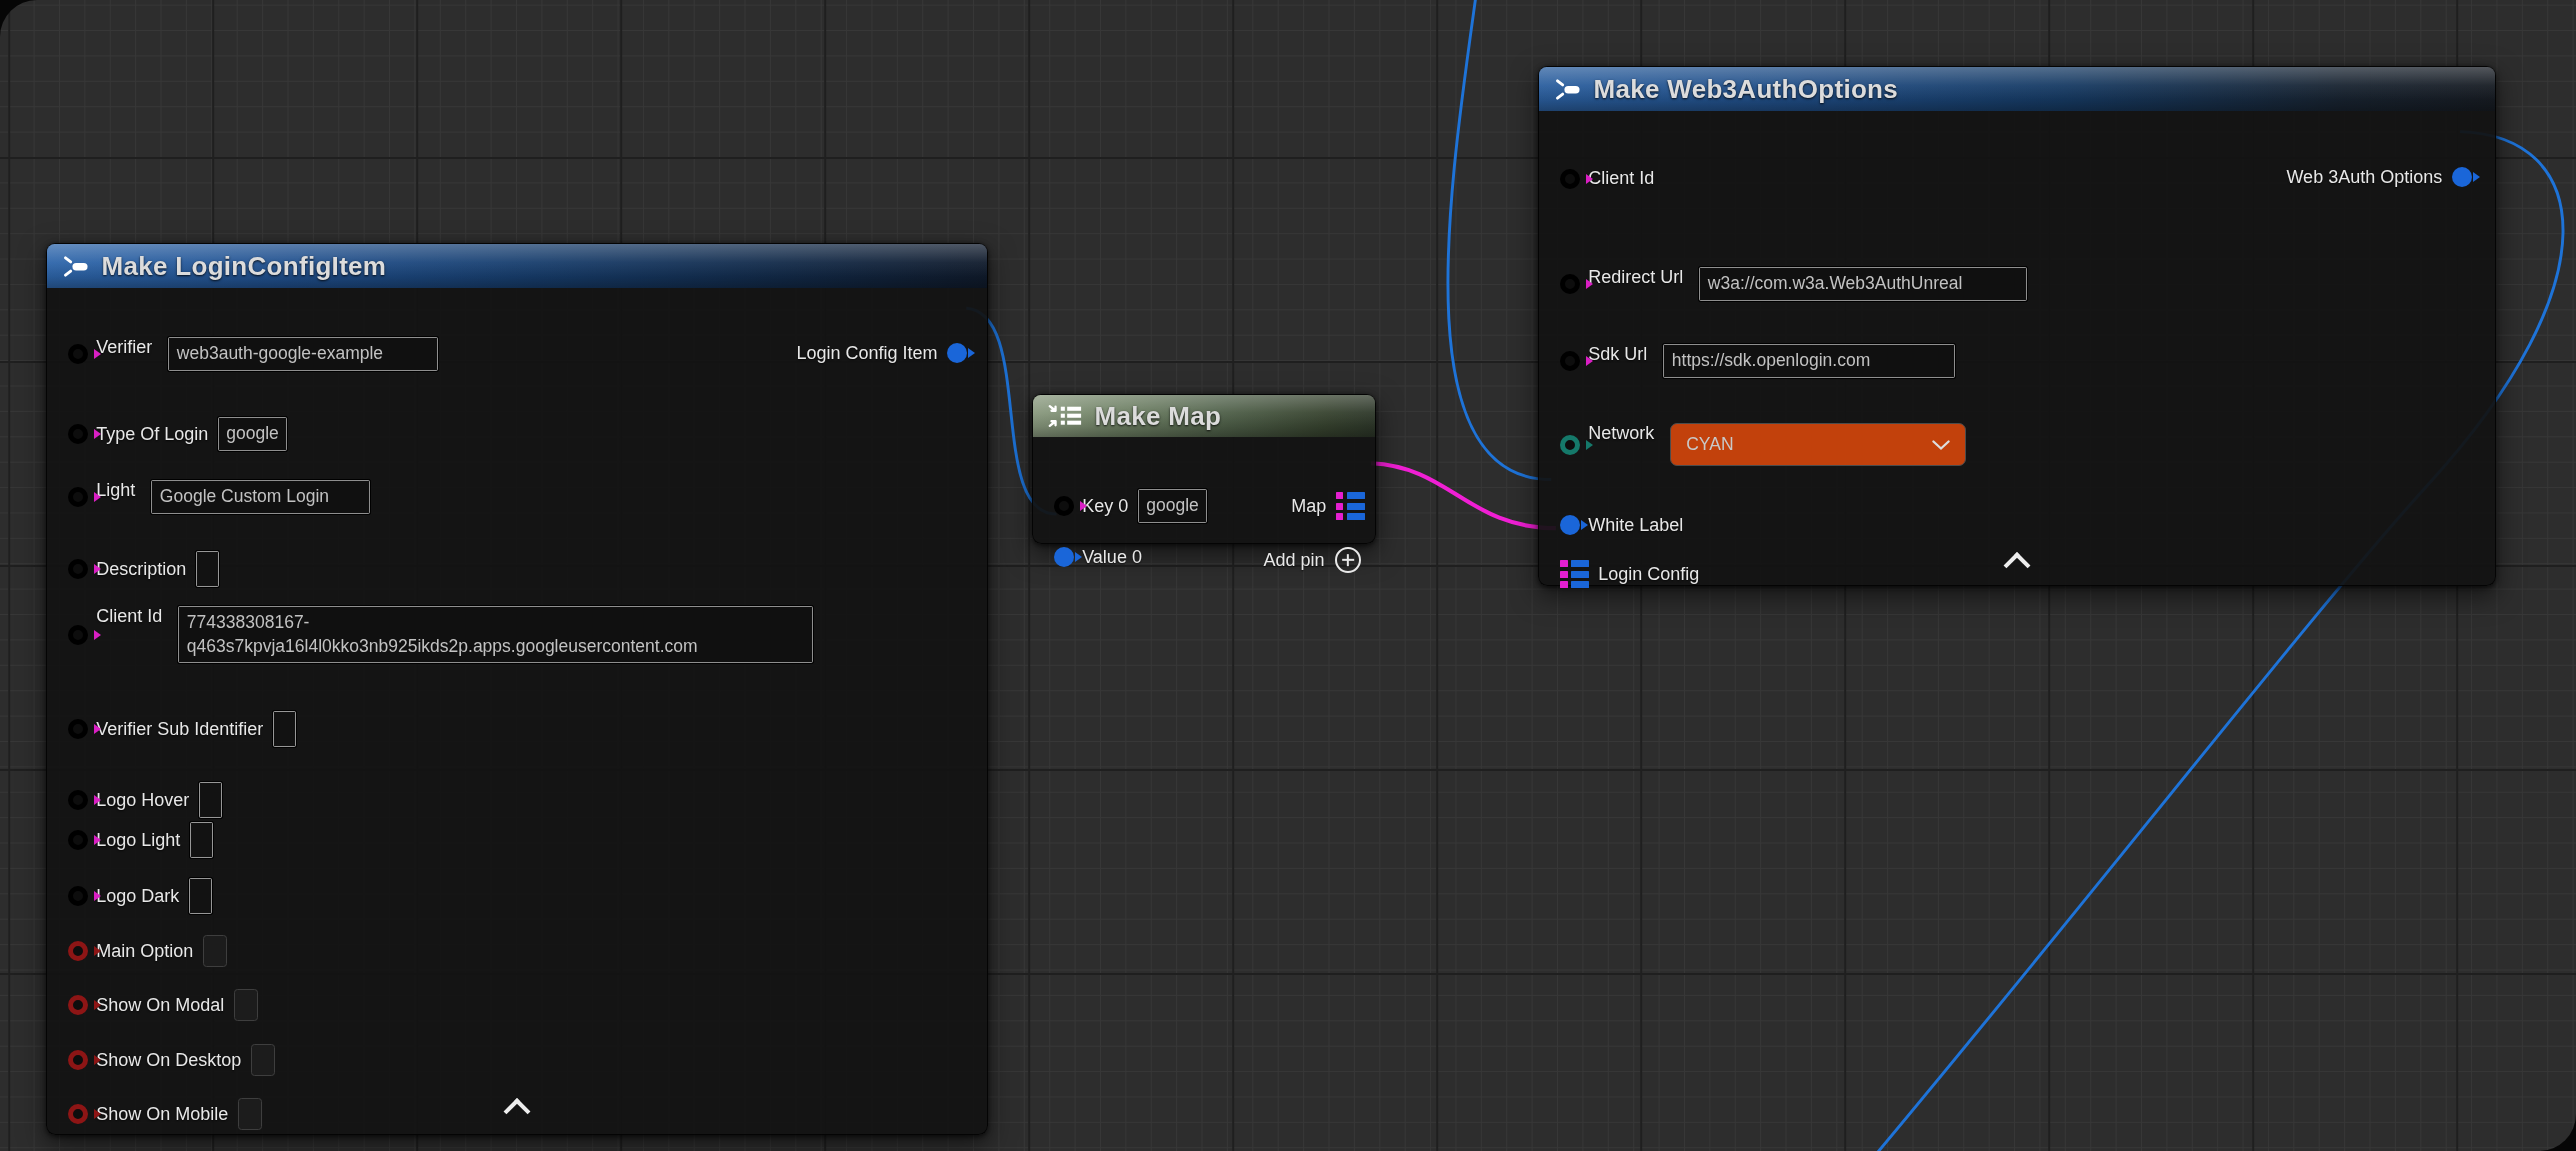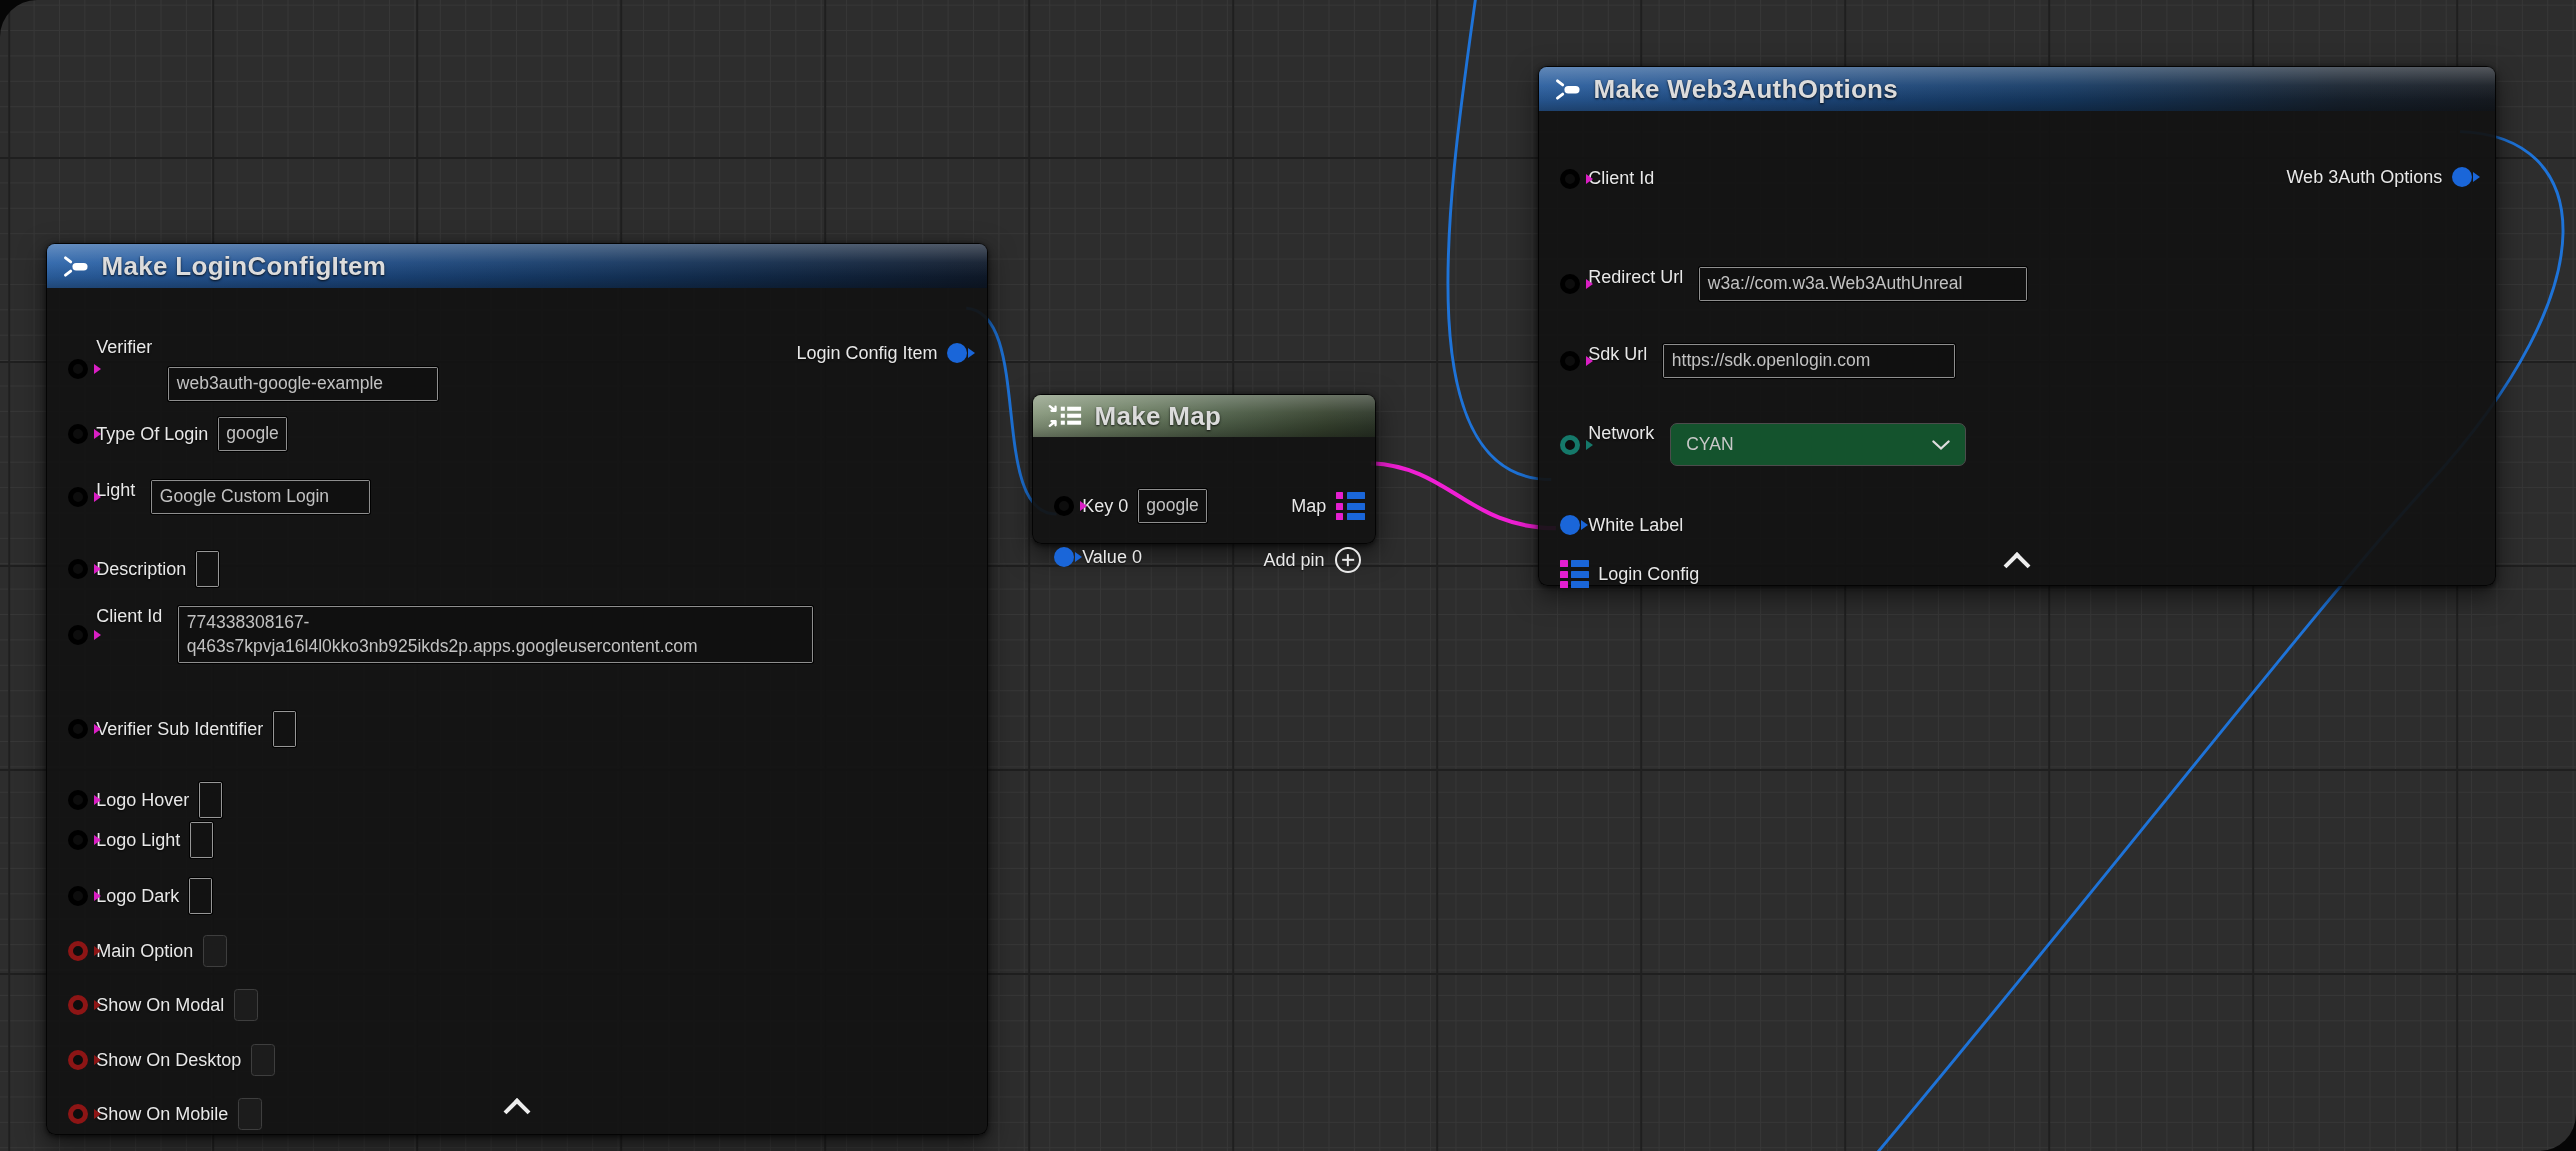--- a/index.html
+++ b/index.html
@@ -55,21 +55,21 @@
   .textbox{box-sizing:border-box;background:#101010;border:1.8px solid #8f8f8f;outline:1.2px solid #000;
     border-radius:1.2px;color:#c2c2c2;font-size:17.5px;line-height:23.4px;padding:4.1px 7.6px;}
   .textbox.nowrap{white-space:nowrap;overflow:hidden;position:relative;}
   .textbox.wrap{overflow-wrap:break-word;}
   .inline-box{margin-left:9.4px;}
   .hscroll{position:absolute;left:5.8px;bottom:4.7px;height:8.8px;width:82%;background:#6e6e6e;border-radius:4.7px;}
   .emptybox{box-sizing:border-box;width:23.4px;height:36px;background:#121212;border:1.8px solid #979797;
     outline:1.2px solid #000;border-radius:1.2px;margin-left:9.4px;}
   .checkbox{box-sizing:border-box;width:24.6px;height:32px;background:#1c1c1c;border:1.8px solid #3e3e3e;
     border-radius:3.5px;margin-left:9.4px;}
-  .dropdown{box-sizing:border-box;position:relative;background:#14532d;border:1.8px solid #4c4c4c;
+  .dropdown{box-sizing:border-box;position:relative;background:#c2410c;border:1.8px solid #4c4c4c;
     border-radius:7px;color:#c8c8c8;font-size:17.5px;display:flex;align-items:center;padding:0 15px;height:43px;}
   .dropdown svg{position:absolute;right:14px;top:50%;transform:translateY(-50%);}
   .caret{position:absolute;left:50%;width:15px;height:15px;border-left:4.1px solid #eee;border-top:4.1px solid #eee;
     transform:translateX(-50%) rotate(45deg);}
   .addpin{position:relative;width:26px;height:26px;border:2.3px solid #e8e8e8;border-radius:50%;
     box-sizing:border-box;margin-left:10.5px;flex:0 0 auto;}
   .addpin::before,.addpin::after{content:'';position:absolute;background:#e8e8e8;left:50%;top:50%;}
   .addpin::before{width:11.7px;height:2.3px;transform:translate(-50%,-50%);}
   .addpin::after{width:2.3px;height:11.7px;transform:translate(-50%,-50%);}
 </style>
@@ -96,21 +96,21 @@
     <div class="node-body" id="body-lci" style="height:846px;">
       <div class="orow" style="top:47px;">
         <span class="plabel">Login Config Item</span>
         <span class="pin solid pin-struct"></span>
       </div>
       <span class="caret" style="bottom:13px;"></span>
     <div class="labeled" style="top: 49px;">
           <span class="pin ring pin-string"></span>
           <div class="col">
             <span class="plabel">Verifier</span>
-            <div class="textbox wrap" style="width: 270px; margin-top: 30px;"><span>web3auth-google-example</span></div>
+            <div class="textbox wrap" style="width: 270px;"><span>web3auth-google-example</span></div>
           </div>
         </div>
         <div class="irow" style="top: 128px;">
           <span class="pin ring pin-string"></span>
           <span class="plabel">Type Of Login</span>
           <span class="textbox inline-box nowrap">google</span>
         </div>
         <div class="labeled" style="top: 192px;">
           <span class="pin ring pin-string"></span>
           <div class="col">

